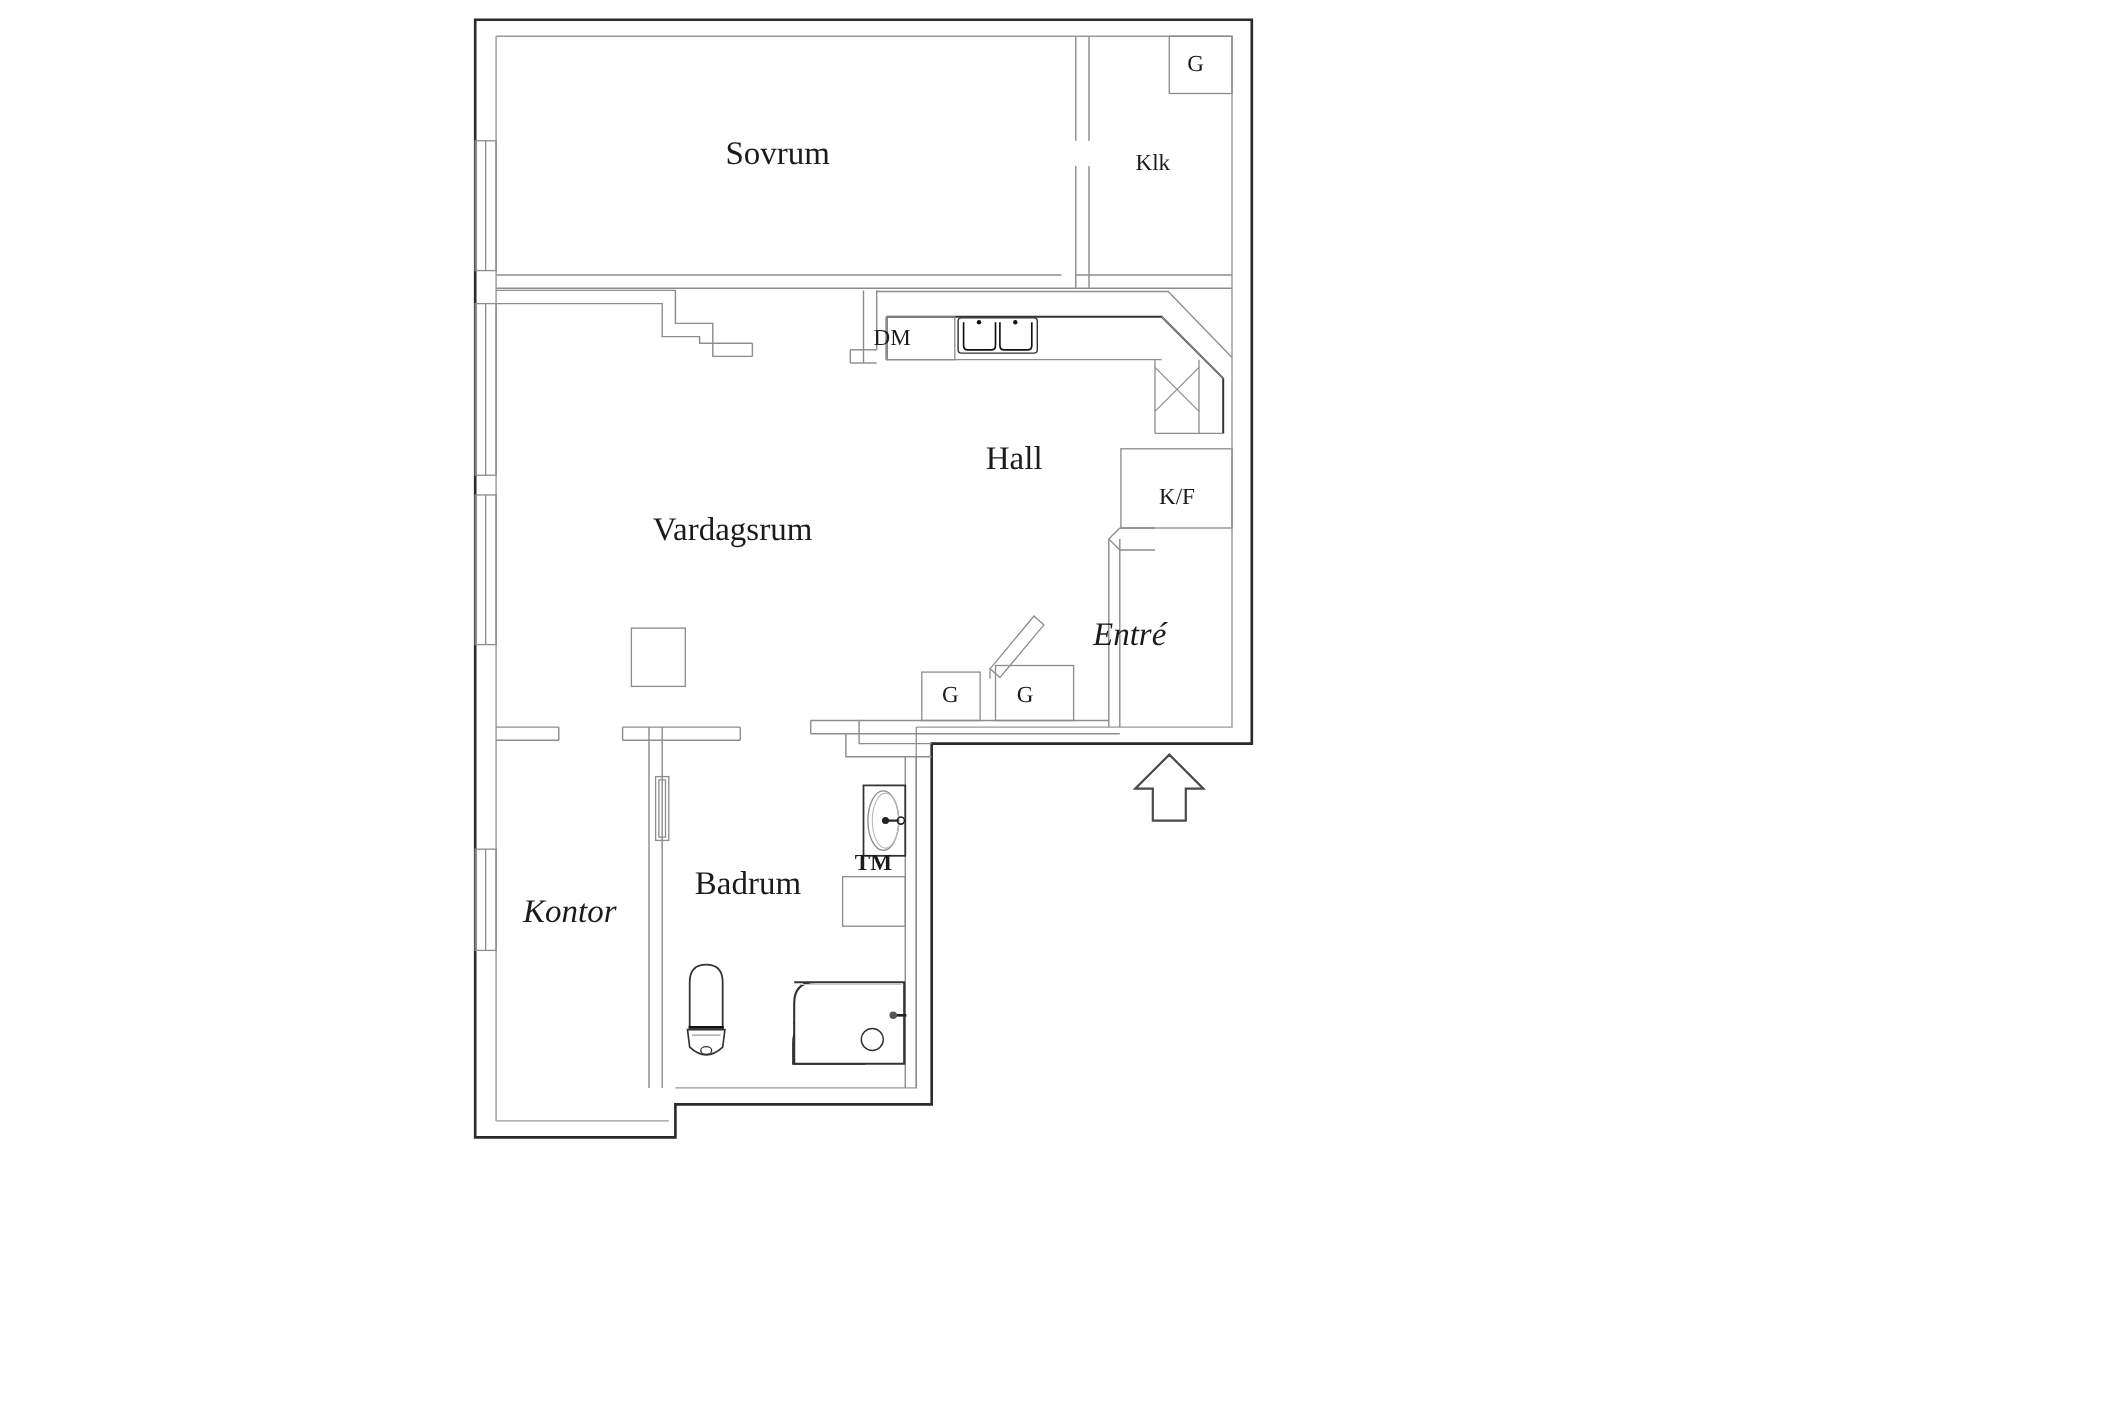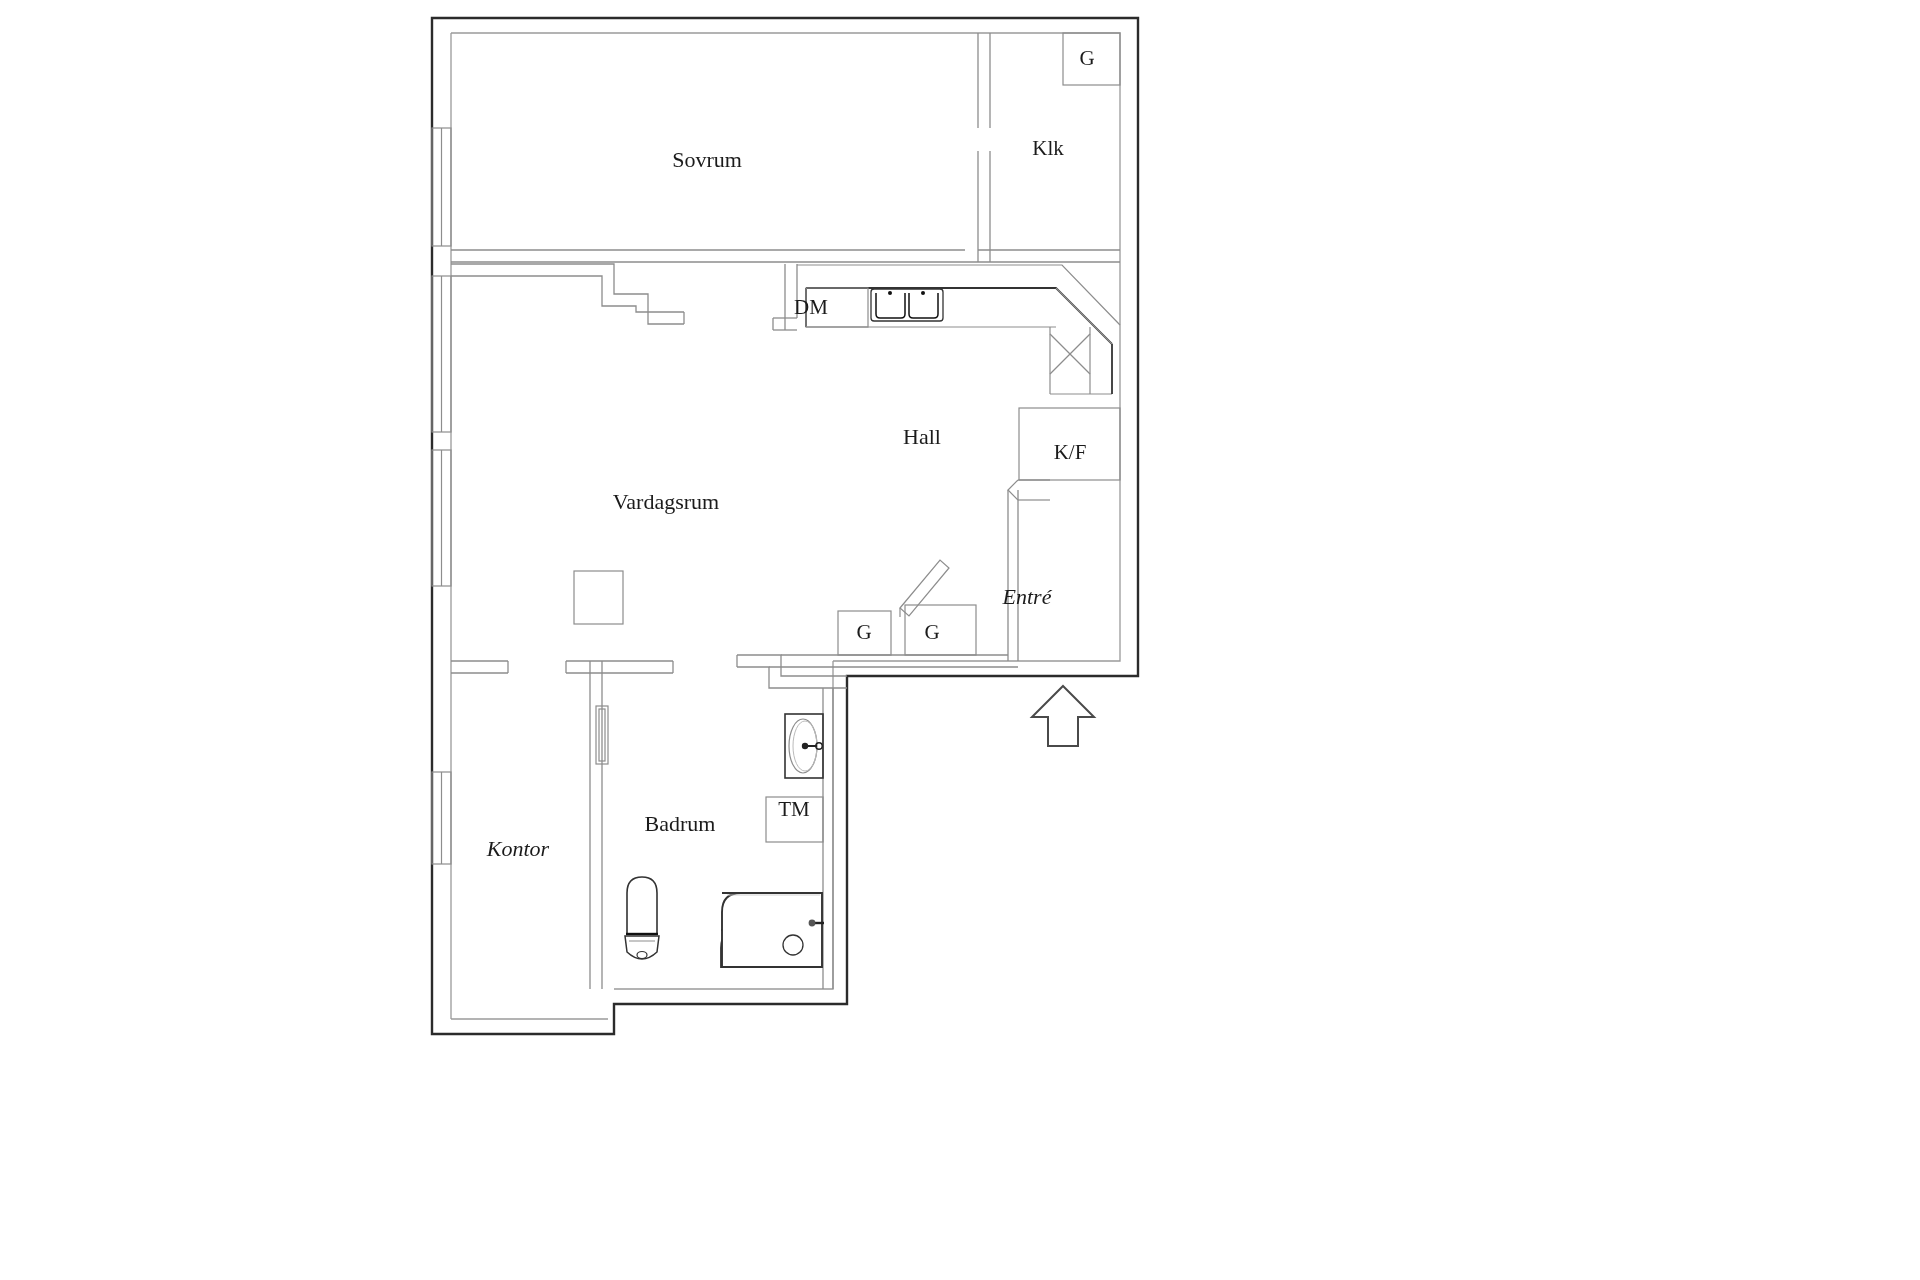--- a/index.html
+++ b/index.html
@@ -25,21 +25,21 @@
     height: 1280px;
   }
   .room-label {
     position: absolute;
     font-family: "Liberation Serif", serif;
     color: #1b1b1b;
     white-space: nowrap;
     transform: translate(-50%, -50%);
     user-select: none;
   }
-  .lbl-lg { font-size: 22px; margin-top: 20px; }
+  .lbl-lg { font-size: 30px; }
   .lbl-md { font-size: 21px; }
 </style>
 </head>
 <body>
 
 <div id="plan-root">
 
   <svg id="plan-svg" viewBox="0 0 1920 1280" xmlns="http://www.w3.org/2000/svg">
 
     <g fill="none" stroke="#2b2b2b" stroke-width="2.4" stroke-linejoin="miter">
@@ -284,15 +284,15 @@
   <div class="room-label lbl-md" style="left:1087px; top:58px;">G</div>
 
   <div class="room-label lbl-md" style="left:811px; top:307px;">DM</div>
 
   <div class="room-label lbl-md" style="left:1070px; top:452px;">K/F</div>
 
   <div class="room-label lbl-md" style="left:864px; top:632px;">G</div>
 
   <div class="room-label lbl-md" style="left:932px; top:632px;">G</div>
 
-  <div class="room-label lbl-md" style="left:794px; top:809px;">TM</div>
+  <div class="room-label lbl-md" style="left:794px; top:784px;font-weight:bold;">TM</div>
 
 </div>
 
 </body></html>

